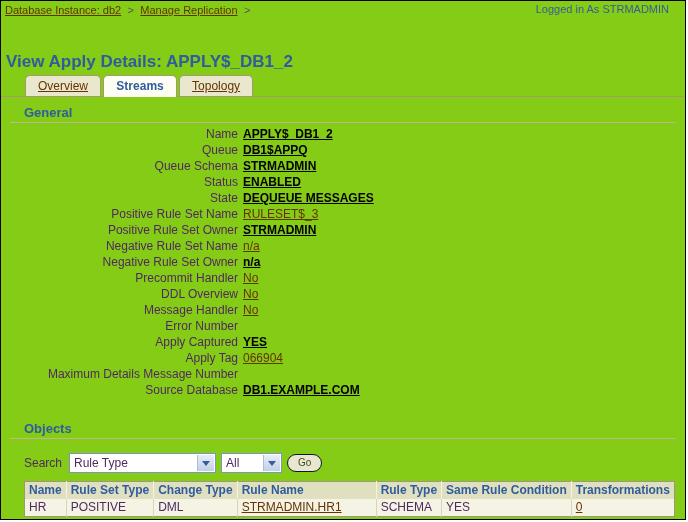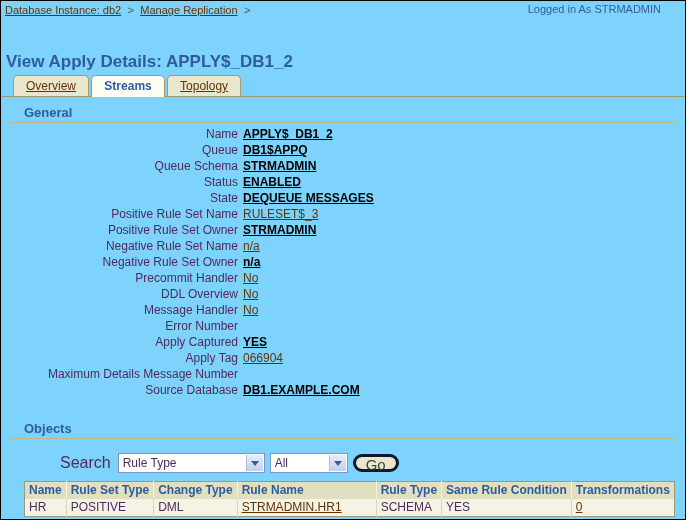--- a/index.html
+++ b/index.html
@@ -12,21 +12,21 @@
     background: #ffffff;
     font-family: "Liberation Sans", sans-serif;
     font-size: 12px;
     overflow: hidden;
   }
   .page {
     position: relative;
     width: 686px;
     height: 520px;
     border: 1px solid #000000;
-    background: #7dd3fc;
+    background: #84cc16;
     box-sizing: border-box;
     overflow: hidden;
   }
 
   
   .crumb-bar {
     position: relative;
     height: 18px;
     padding: 2px 6px 0 4px;
     box-sizing: border-box;
@@ -38,42 +38,42 @@
     font-size: 11px;
     cursor: pointer;
   }
   .crumb-sep {
     color: #555555;
     font-size: 11px;
     padding: 0 3px;
   }
   .login-info {
     position: absolute;
-    right: 24px;
+    right: 16px;
     top: 2px;
     color: #3a5a9b;
     font-size: 11px;
   }
 
   
   .page-title {
     font-size: 17px;
     font-weight: bold;
     color: #2f5c9e;
     padding: 1px 0 2px 5px;
     letter-spacing: 0;
     margin-top: 32px;
   }
 
   
   .tabbar {
     position: relative;
     height: 22px;
     margin: 1px 0 0 0;
-    padding-left: 12px;
+    padding-left: 24px;
     box-sizing: border-box;
   }
   .tabbar:after {
     content: "";
     position: absolute;
     left: 0; right: 0; bottom: 0;
     height: 1px;
     background: #a59a6a;
   }
   .tab {
@@ -165,40 +165,39 @@
 
   
   .search-row {
     display: flex;
     align-items: center;
     padding: 10px 0 0 14px;
     gap: 5px;
   }
   .search-label {
     color: #4f2a5e;
-    font-size: 16px;
+    font-size: 12px;
     margin-right: 2px;
-    margin-left: 36px;
   }
   .fake-select {
     position: relative;
     display: inline-block;
     height: 20px;
     box-sizing: border-box;
     border: 1px solid #7b96c4;
     background: #ffffff;
     font-size: 12px;
     color: #4f2a5e;
     line-height: 18px;
     padding: 0 22px 0 4px;
     cursor: pointer;
     white-space: nowrap;
   }
   .fake-select.wide  { width: 147px; }
-  .fake-select.narrow{ width: 78px; }
+  .fake-select.narrow{ width: 61px; }
   .fake-select .arrow-box {
     position: absolute;
     top: 1px; right: 1px;
     width: 17px; height: 16px;
     background: linear-gradient(#e8eef8, #c0d0e8);
     border-left: 1px solid #a8bedb;
     box-sizing: border-box;
   }
   .fake-select .arrow-box:after {
     content: "";
@@ -208,25 +207,25 @@
     border-left: 4px solid transparent;
     border-right: 4px solid transparent;
     border-top: 5px solid #3a5a9b;
   }
   .go-button {
     display: inline-block;
     height: 18px;
     line-height: 16px;
     padding: 0 10px;
     box-sizing: border-box;
-    border: 3px solid #0f172a;
+    border: 1px solid #0f172a;
     border-radius: 9px;
     background: #e9e8ce;
     color: #3a4a2a;
-    font-size: 15px;
+    font-size: 10px;
     cursor: pointer;
   }
 
   
   .obj-table-wrap {
     padding: 8px 0 0 14px;
   }
   table.obj-table {
     border-collapse: collapse;
     border: 1px solid #9a9a7a;

